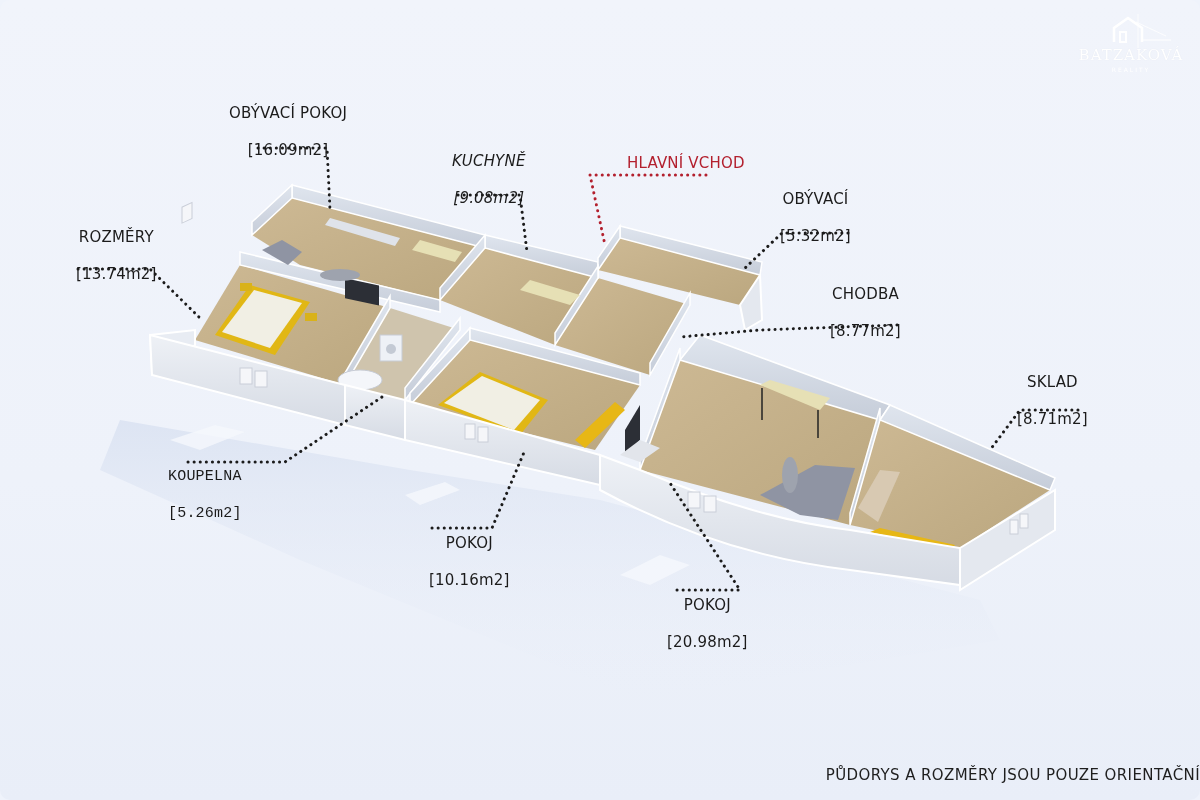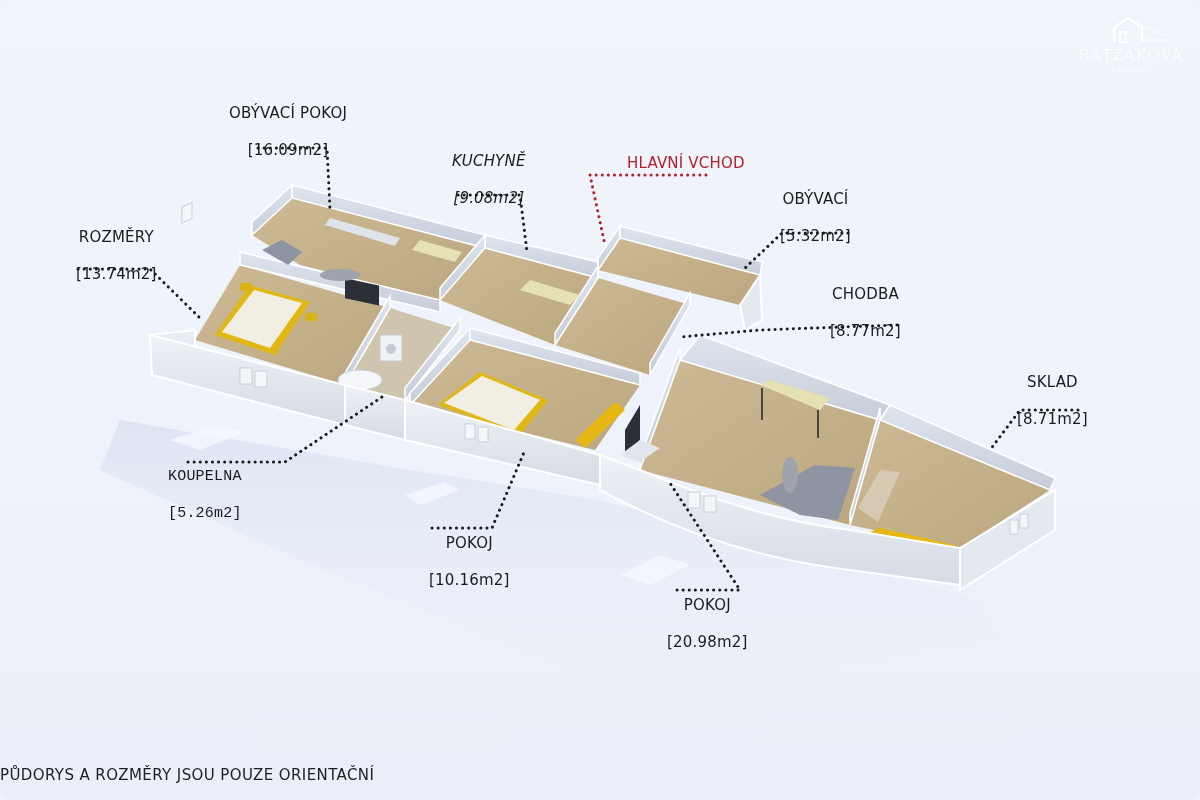--- a/index.html
+++ b/index.html
@@ -27,21 +27,21 @@
       line-height: 20px;
       letter-spacing: 0.2px;
       white-space: nowrap;
     }
     .label .name { display: block; }
     .label .area { display: block; margin-top: 17px; }
     .label.red { color: #b3202e; margin-left: 40px; }
     .footer-note {
       position: absolute;
       left: 0; width: 1200px; top: 766px;
-      text-align: left;
+      text-align: right;
       font-size: 15px;
       color: #1e1e1e;
       letter-spacing: 0.4px;
     }
     .watermark {
       position: absolute;
       right: 12px; top: 756px;
       font-size: 30px;
       color: transparent;
       -webkit-text-stroke: 1px #b9bec7;

